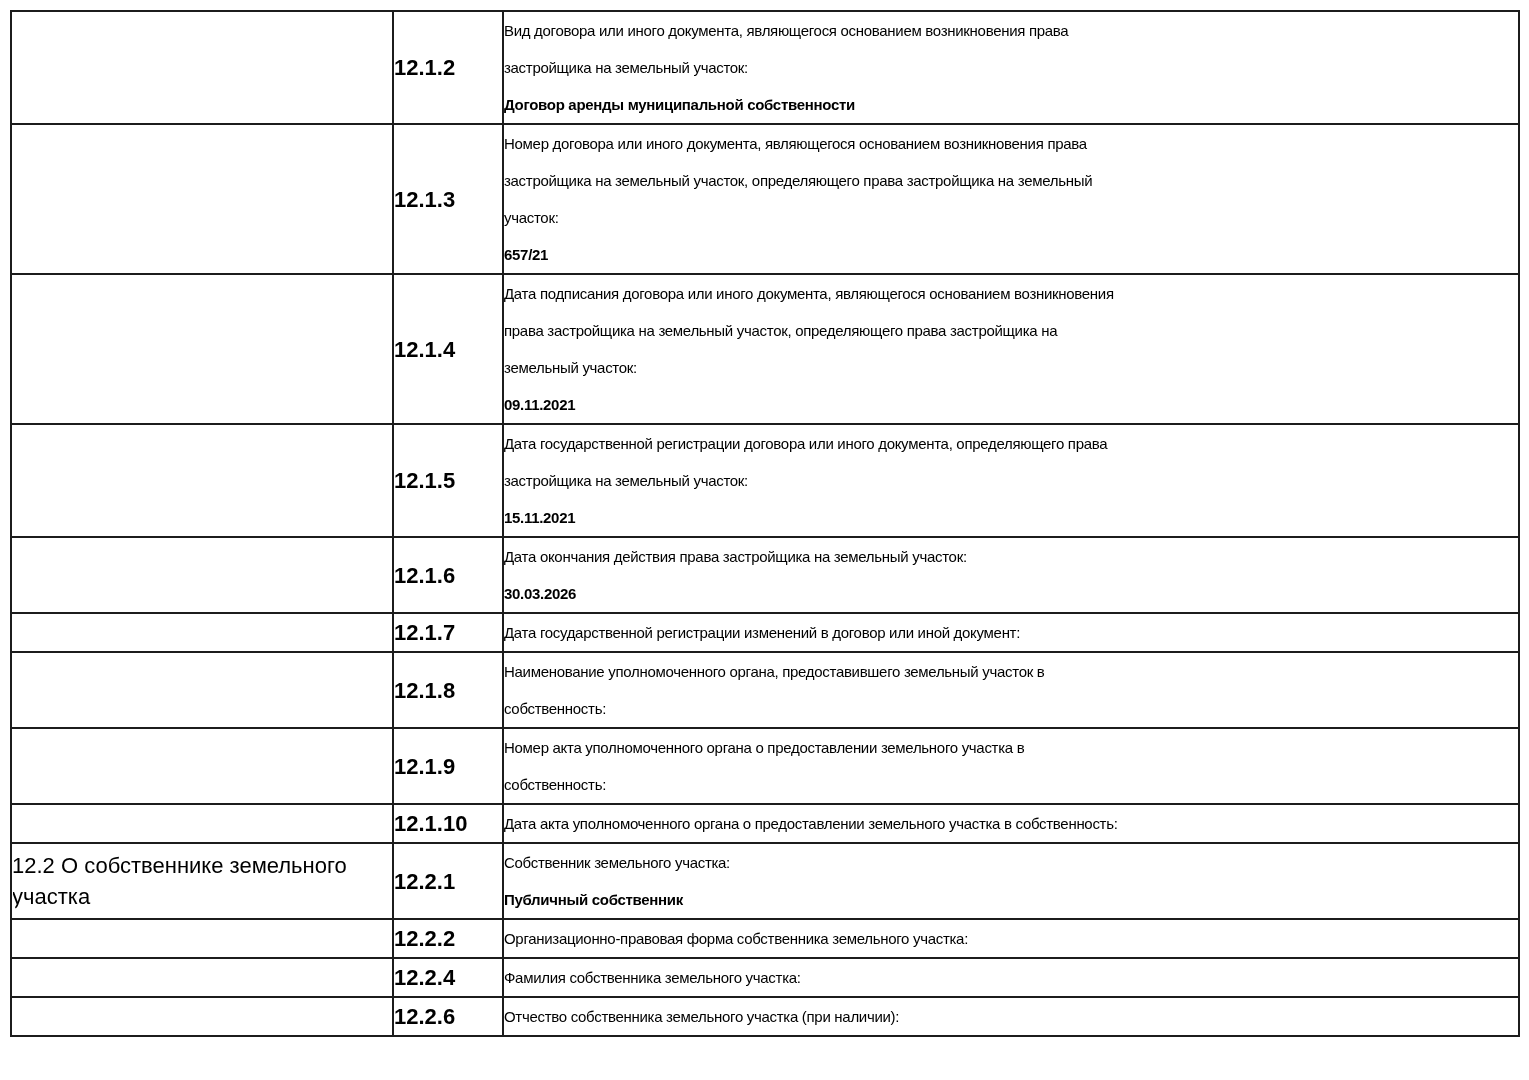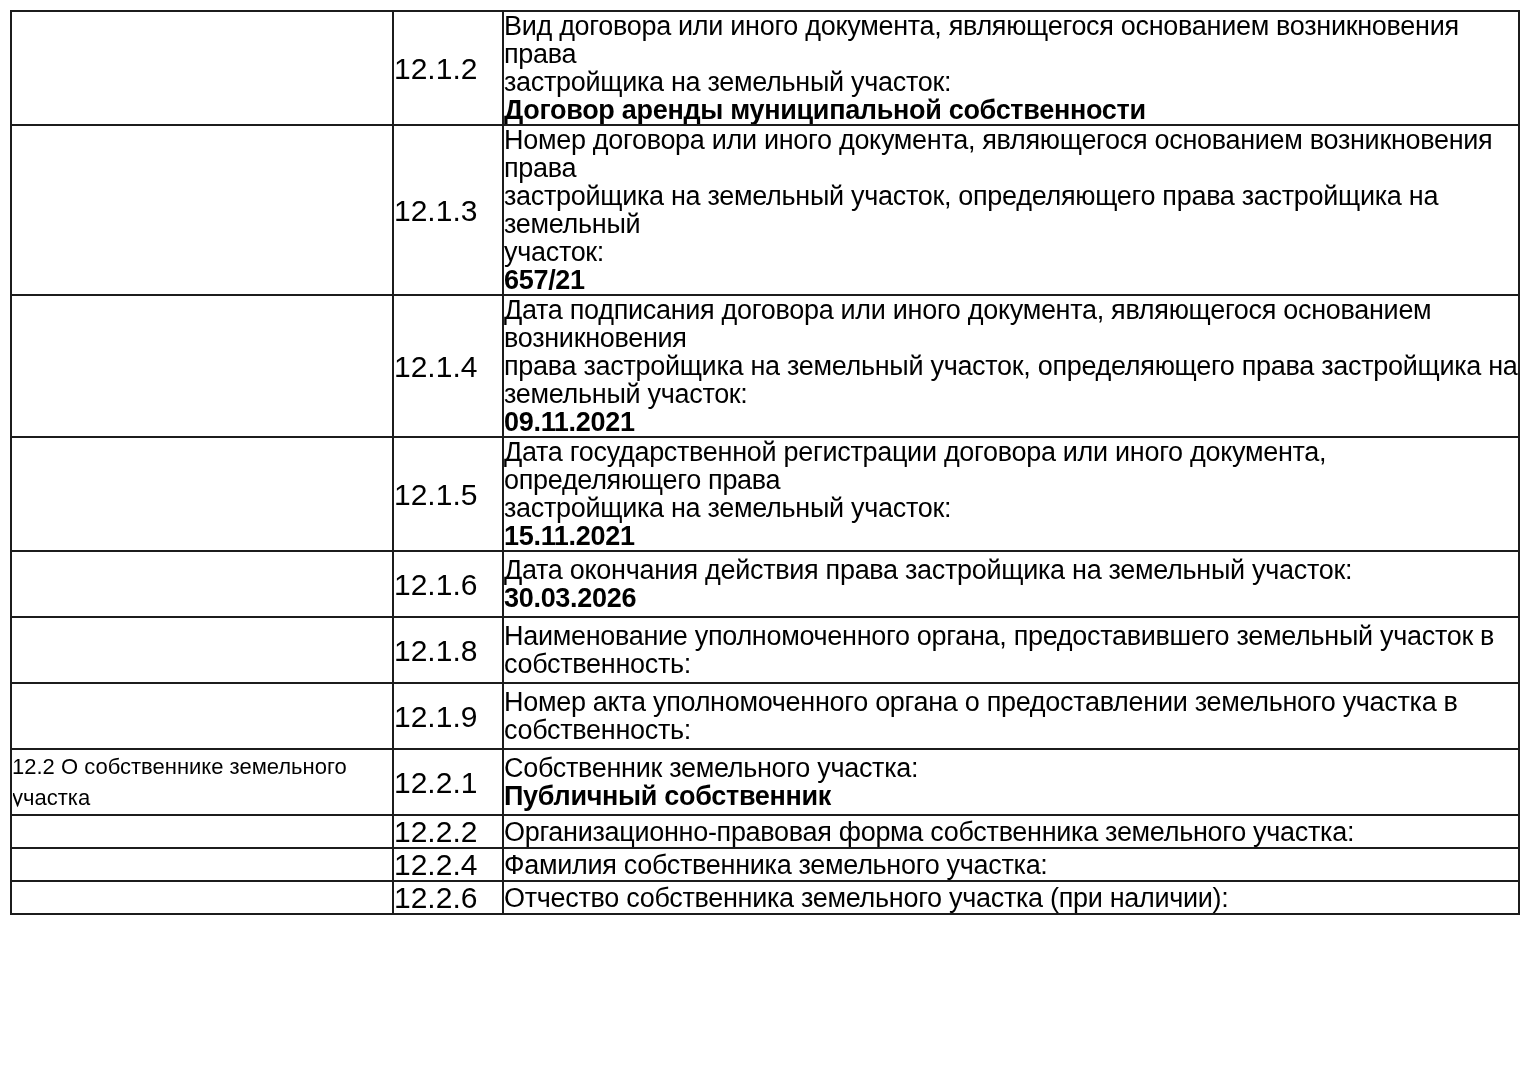--- a/index.html
+++ b/index.html
@@ -36,29 +36,30 @@
     width: 380px;
     font-size: 22px;
     line-height: 31px;
     padding: 1px 4px 1px 5px;
     vertical-align: middle;
     white-space: pre-line;
     border-radius: 20px;
   }
   td.c-code {
     width: 108px;
-    font-size: 30px;
+    font-size: 22px;
     line-height: 31px;
     padding-left: 8px;
     vertical-align: middle;
+    font-weight: bold;
   }
   td.c-desc {
     width: 1014px;
-    font-size: 27px;
-    line-height: 28px;
+    font-size: 15px;
+    line-height: 37px;
     letter-spacing: -0.3px;
     padding: 1px 6px 1px 5px;
     vertical-align: middle;
   }
   .lbl { white-space: pre-line; }
   .val { font-weight: bold; white-space: pre-line; }
   .val:empty { display: none; }
   
   tr.h1 td { height: 31px; }
   tr.h2 td { height: 64px; }
@@ -110,35 +111,51 @@
         </td>
       </tr>
       <tr class="h2">
         <td class="c-section"></td>
         <td class="c-code">12.1.6</td>
         <td class="c-desc">
           <div class="lbl">Дата окончания действия права застройщика на земельный участок:</div>
           <div class="val">30.03.2026</div>
         </td>
       </tr>
+      <tr class="h1">
+        <td class="c-section"></td>
+        <td class="c-code">12.1.7</td>
+        <td class="c-desc">
+          <div class="lbl">Дата государственной регистрации изменений в договор или иной документ:</div>
+
+        </td>
+      </tr>
       <tr class="h2">
         <td class="c-section"></td>
         <td class="c-code">12.1.8</td>
         <td class="c-desc">
           <div class="lbl">Наименование уполномоченного органа, предоставившего земельный участок в
 собственность:</div>
 
         </td>
       </tr>
       <tr class="h2">
         <td class="c-section"></td>
         <td class="c-code">12.1.9</td>
         <td class="c-desc">
           <div class="lbl">Номер акта уполномоченного органа о предоставлении земельного участка в
 собственность:</div>
+
+        </td>
+      </tr>
+      <tr class="h1">
+        <td class="c-section"></td>
+        <td class="c-code">12.1.10</td>
+        <td class="c-desc">
+          <div class="lbl">Дата акта уполномоченного органа о предоставлении земельного участка в собственность:</div>
 
         </td>
       </tr>
       <tr class="h2">
         <td class="c-section">12.2 О собственнике земельного
 участка</td>
         <td class="c-code">12.2.1</td>
         <td class="c-desc">
           <div class="lbl">Собственник земельного участка:</div>
           <div class="val">Публичный собственник</div>

